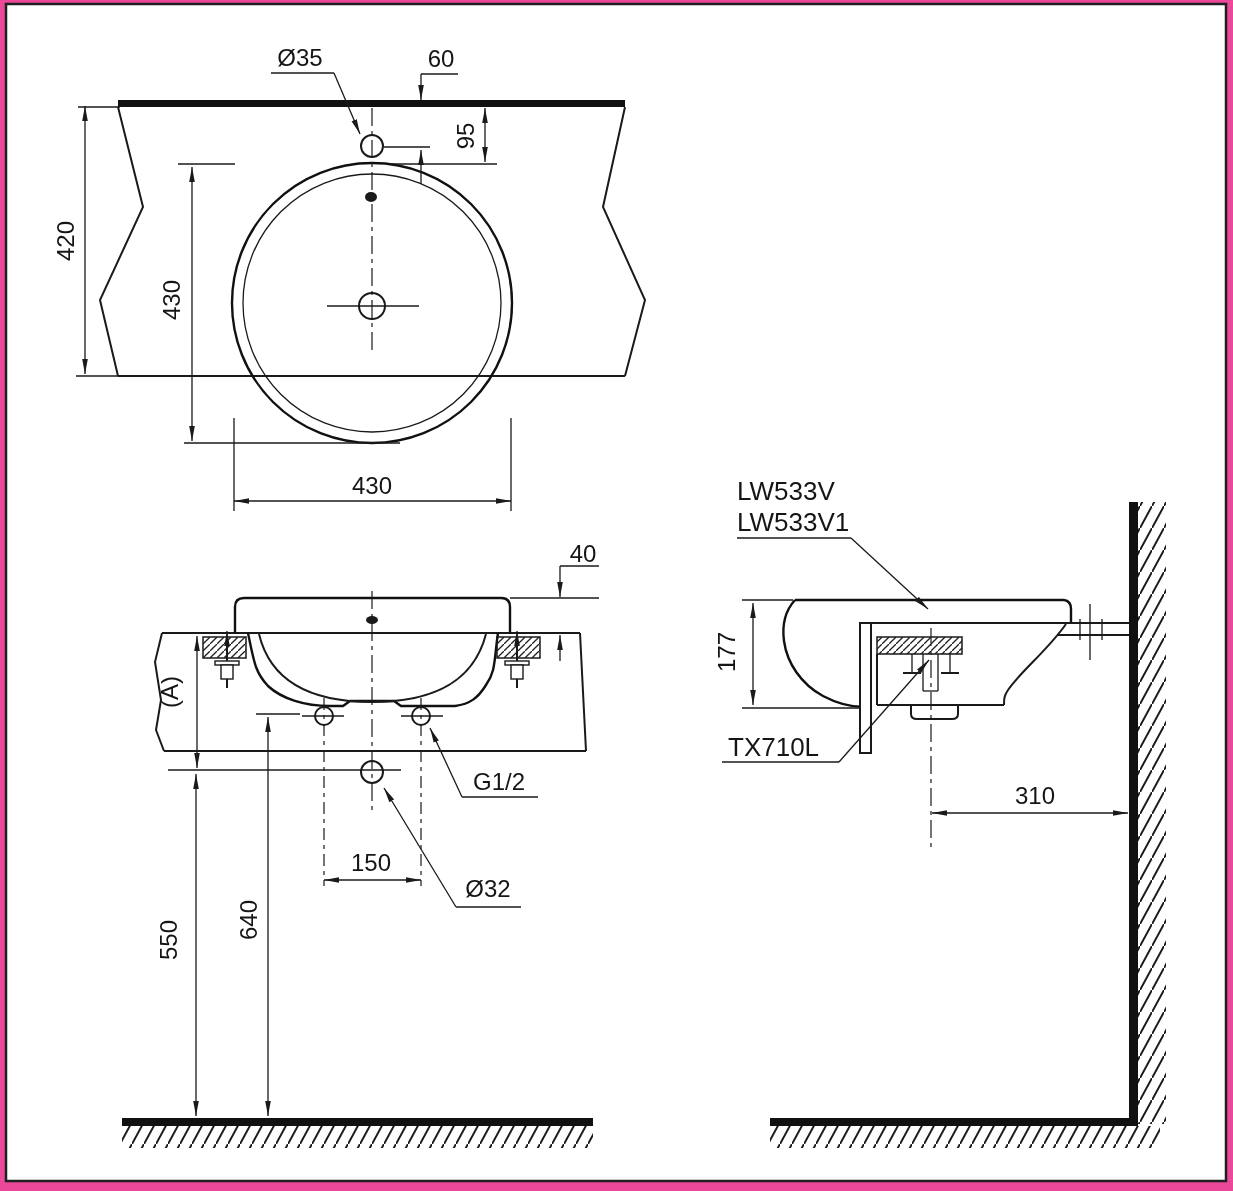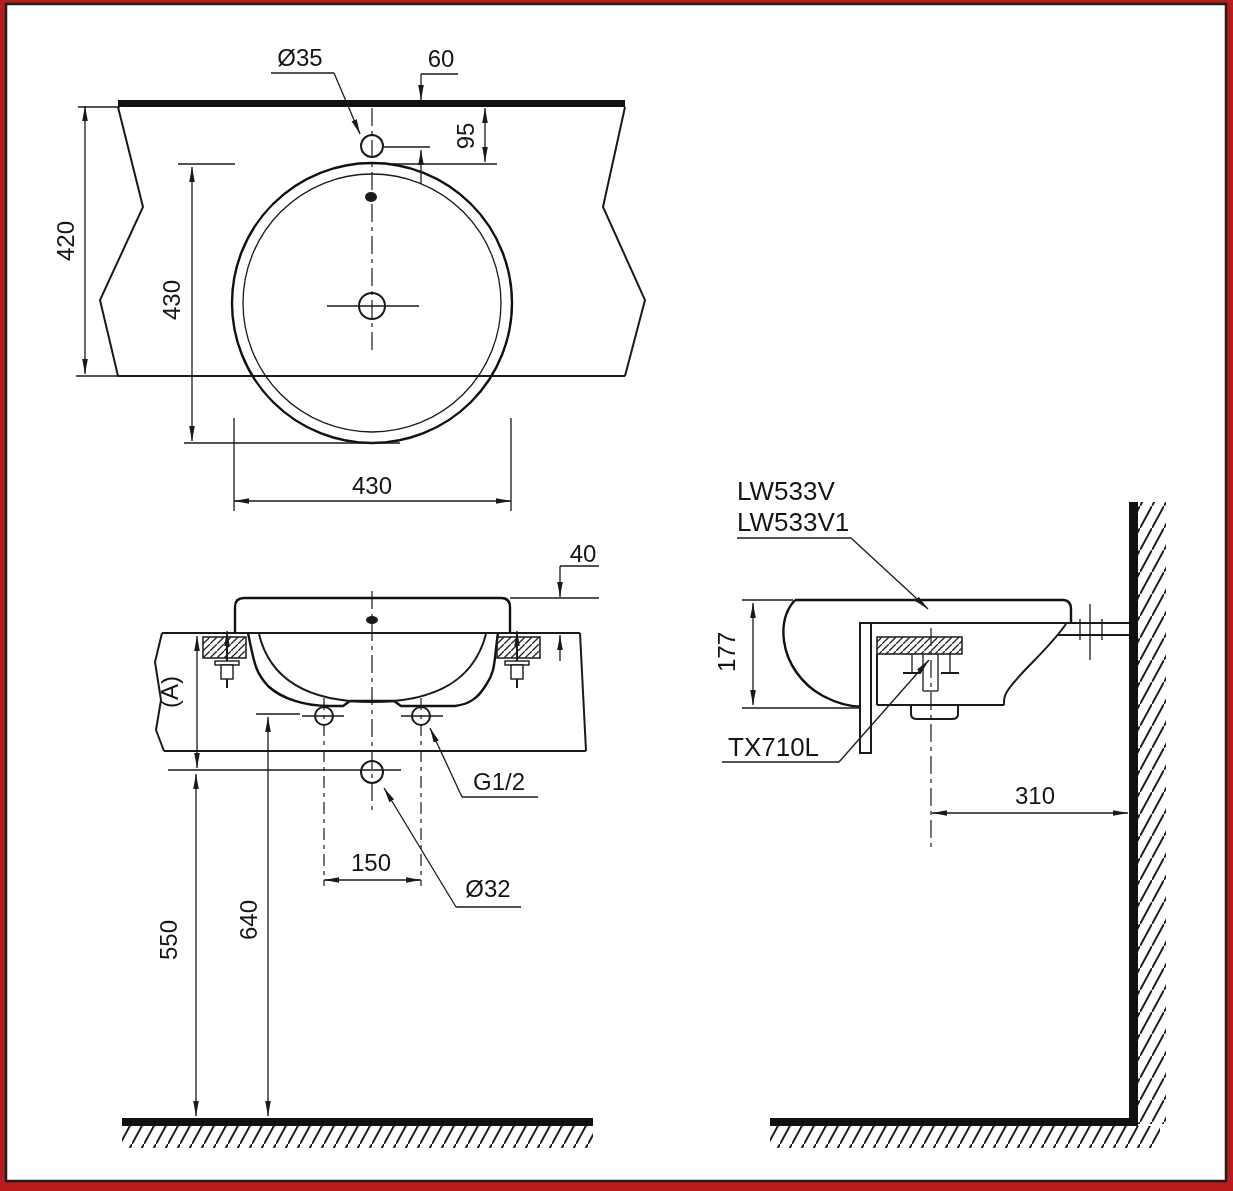--- a/index.html
+++ b/index.html
@@ -1,16 +1,16 @@
 <!DOCTYPE html>
 <html><head>
 <meta charset="utf-8">
 <style>
   html,body{margin:0;padding:0;background:#ffffff;}
-  .stage{width:1233px;height:1191px;position:relative;background:#b91c1c;}
+  .stage{width:1233px;height:1191px;position:relative;background:#ec4899;}
   svg{display:block;}
   text{font-family:"Liberation Sans", sans-serif;fill:#151515;}
   .dim{font-size:24px;}
   .model{font-size:26px;}
   .thin{stroke:#1a1a1a;stroke-width:1.3;fill:none;}
   .med{stroke:#1a1a1a;stroke-width:2;fill:none;}
   .main{stroke:#111;stroke-width:2.4;fill:none;}
   .cl{stroke:#1a1a1a;stroke-width:1.2;fill:none;stroke-dasharray:18 5 4 5;}
   .cds{stroke:#1a1a1a;stroke-width:1.2;fill:none;stroke-dasharray:12 5 4 5;}
 </style>

